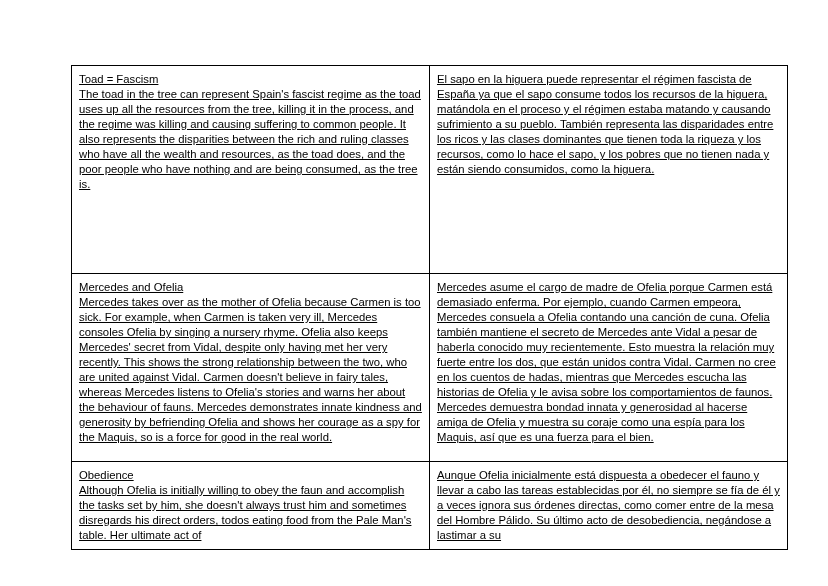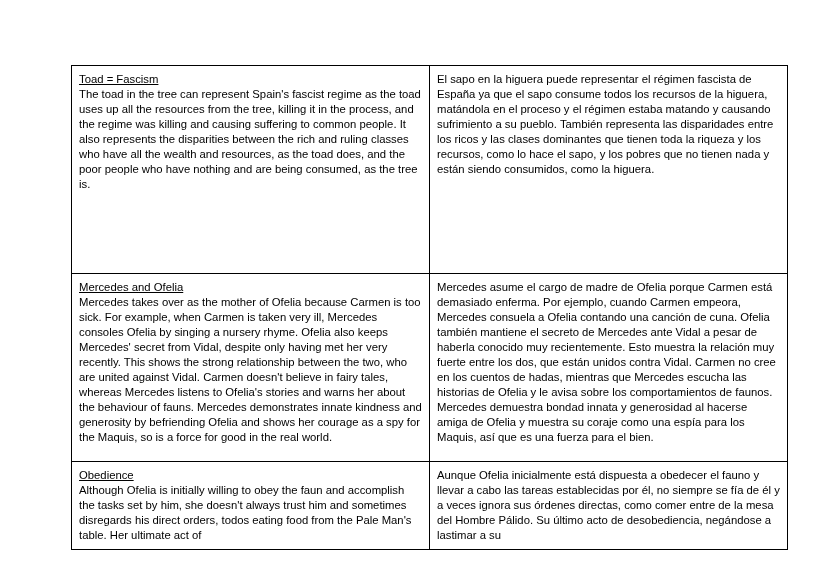--- a/index.html
+++ b/index.html
@@ -42,20 +42,21 @@
   }
   td.col-en { width: 343px; }
   td.col-es { width: 343px; }
   .cell-heading {
     text-decoration: underline;
     display: block;
     margin-bottom: 0px;
   }
   .cell-body {
     display: block;
+    text-decoration: underline;
   }
   .row-1 td { height: 195px; }
   .row-2 td { height: 175px; }
   .row-3 td { height: 62px; margin-top: 20px; }
 </style>
 </head>
 <body>
 
 <div class="page">
   <div class="table-wrap">

